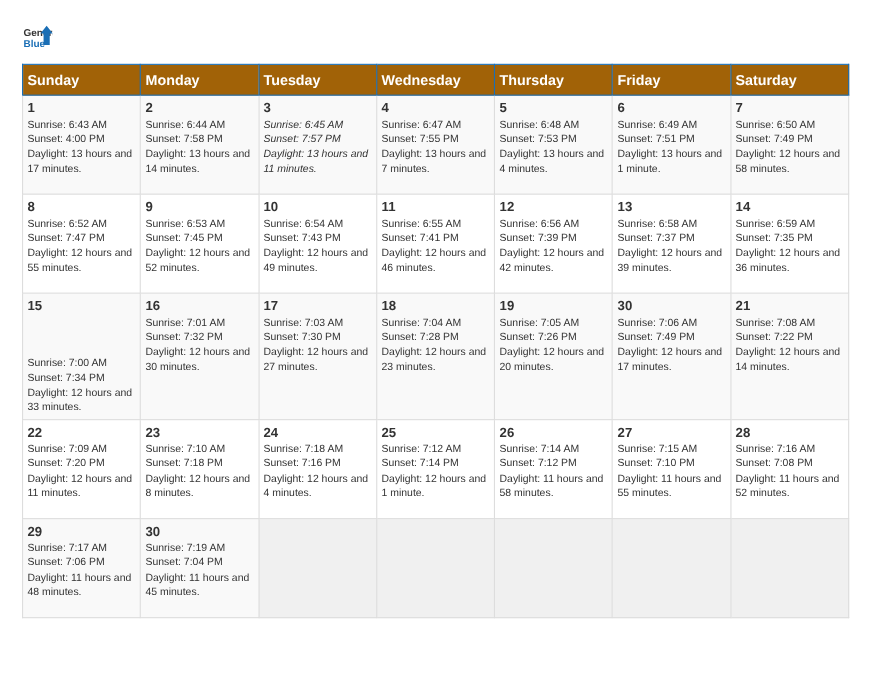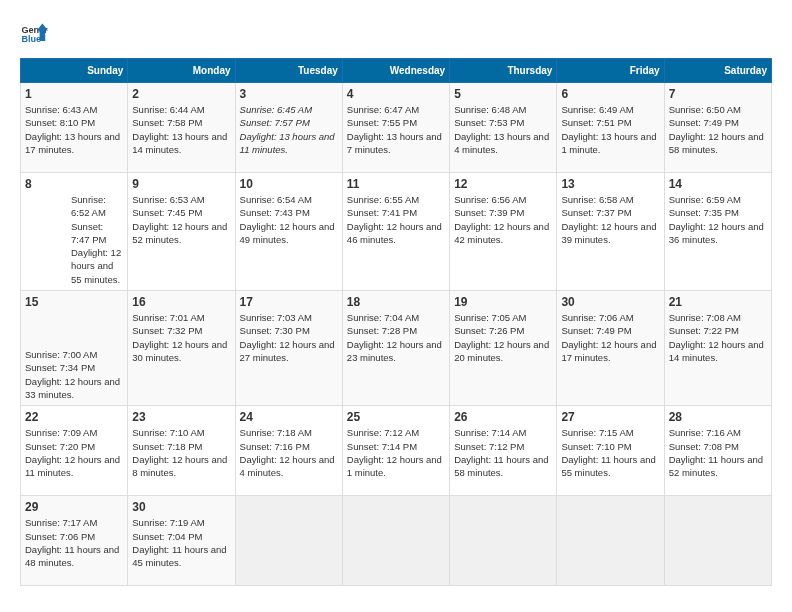--- a/index.html
+++ b/index.html
@@ -36,26 +36,26 @@
     .location {
       font-size: 14px;
       color: #555;
     }
     table {
       width: 100%;
       border-collapse: collapse;
       table-layout: fixed;
     }
     thead tr th {
-      background-color: #0369a1;
+      background-color: #a16207;
       color: #fff;
-      font-size: 10px;
+      font-size: 13px;
       font-weight: bold;
       padding: 6px 4px;
-      text-align: right;
+      text-align: left;
       border: 1px solid #1a6eb5;
     }
     tbody tr td {
       vertical-align: top;
       font-size: 9.5px;
       color: #333;
       padding: 4px;
       border: 1px solid #ddd;
       height: 90px;
       background: #fff;
@@ -103,21 +103,21 @@
         <th>Thursday</th>
         <th>Friday</th>
         <th>Saturday</th>
       </tr>
   </thead>
   <tbody id="calendar-body">
   <tr>
         <td>
           <span class="day-num">1</span>
           <div class="cell-text" style="white-space: pre-line;">Sunrise: 6:43 AM
-Sunset: 8:10 PM
+Sunset: 4:00 PM
 Daylight: 13 hours and 17 minutes.</div>
         </td>
         <td>
           <span class="day-num">2</span>
           <div class="cell-text" style="white-space: pre-line;">Sunrise: 6:44 AM
 Sunset: 7:58 PM
 Daylight: 13 hours and 14 minutes.</div>
         </td>
         <td>
           <span class="day-num">3</span>
@@ -146,21 +146,21 @@
         <td>
           <span class="day-num">7</span>
           <div class="cell-text" style="white-space: pre-line;">Sunrise: 6:50 AM
 Sunset: 7:49 PM
 Daylight: 12 hours and 58 minutes.</div>
         </td>
       </tr>
       <tr>
         <td>
           <span class="day-num">8</span>
-          <div class="cell-text" style="white-space: pre-line; margin-left: 46px;">Sunrise: 6:52 AM
+          <div class="cell-text" style="white-space: pre-line;">Sunrise: 6:52 AM
 Sunset: 7:47 PM
 Daylight: 12 hours and 55 minutes.</div>
         </td>
         <td>
           <span class="day-num">9</span>
           <div class="cell-text" style="white-space: pre-line;">Sunrise: 6:53 AM
 Sunset: 7:45 PM
 Daylight: 12 hours and 52 minutes.</div>
         </td>
         <td>

